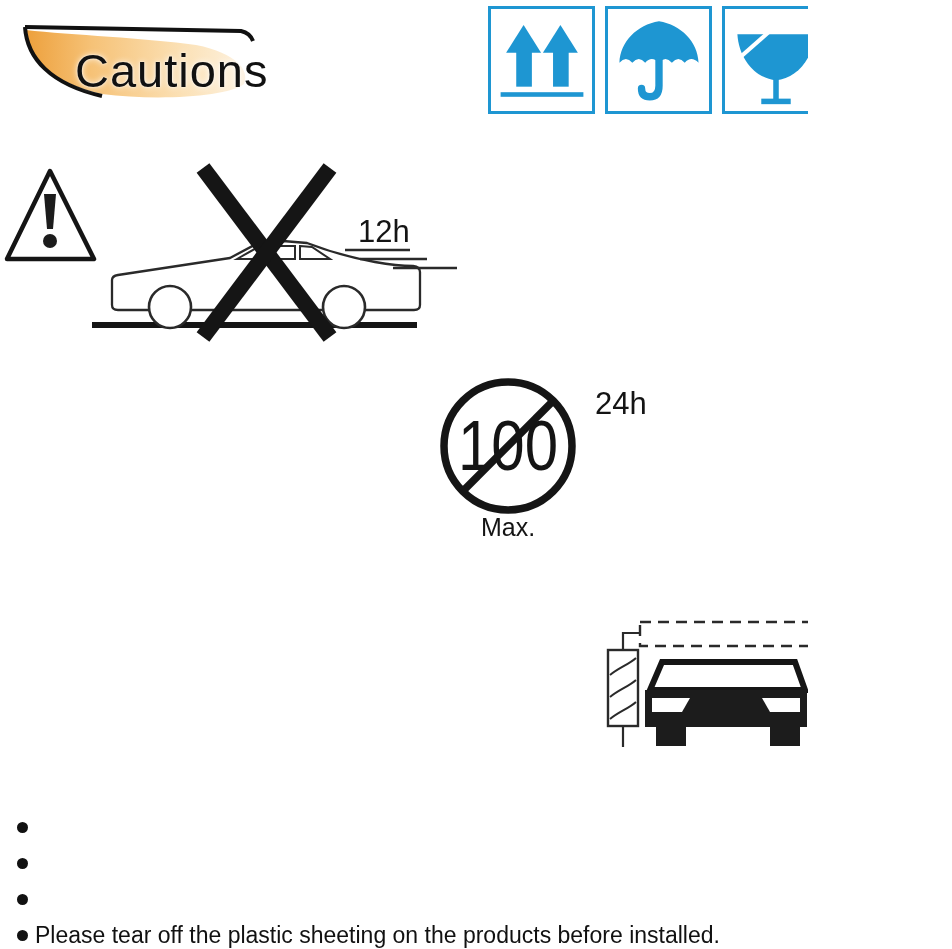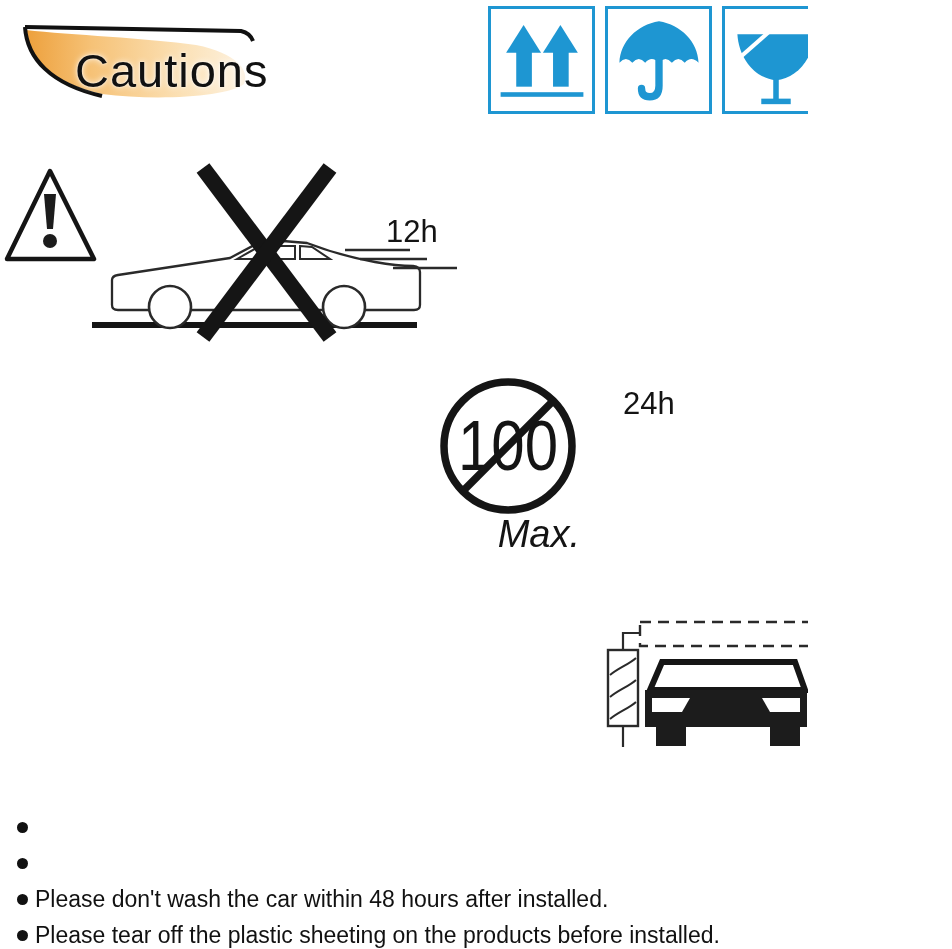--- a/index.html
+++ b/index.html
@@ -29,27 +29,27 @@
   }
   .pkg-box svg{width:92px;height:92px;}
   .blue-fill{fill:var(--icon-blue);}
   .blue-stroke{stroke:var(--icon-blue);}
   .white-stroke{stroke:#ffffff;}
   .ink-fill{fill:var(--ink);}
   .nofill{fill:none;}
 
   
   .duration{
-    position:absolute;font-size:31px;line-height:1;color:#141414;white-space:nowrap;margin-left:28px;
+    position:absolute;font-size:31px;line-height:1;color:#141414;white-space:nowrap;
   }
 
   
   #speed-max{
-    position:absolute;left:436px;top:513px;width:144px;text-align:right;
-    font-size:38px;color:#141414;font-style:italic;
+    position:absolute;left:436px;top:513px;width:144px;text-align:center;
+    font-size:25px;color:#141414;
   }
   .sign-text{
     font-family:"Liberation Sans",sans-serif;
     fill:#141414;
   }
 
   
   #notes{position:absolute;left:17px;top:809px;width:930px;}
   .note-row{display:flex;align-items:center;height:36px;}
   .note-bullet{
@@ -186,21 +186,20 @@
 
   <div id="notes">
     <div class="note-row">
       <span class="note-bullet"></span>
     </div>
     <div class="note-row">
       <span class="note-bullet"></span>
     </div>
     <div class="note-row">
       <span class="note-bullet"></span>
-      <span class="note-text">Please don't wash the car within 48 hours after installed.</span>
     </div>
     <div class="note-row">
       <span class="note-bullet"></span>
       <span class="note-text">Please tear off the plastic sheeting on the products before installed.</span>
     </div>
   </div>
 
 </div>
 
 </body></html>

